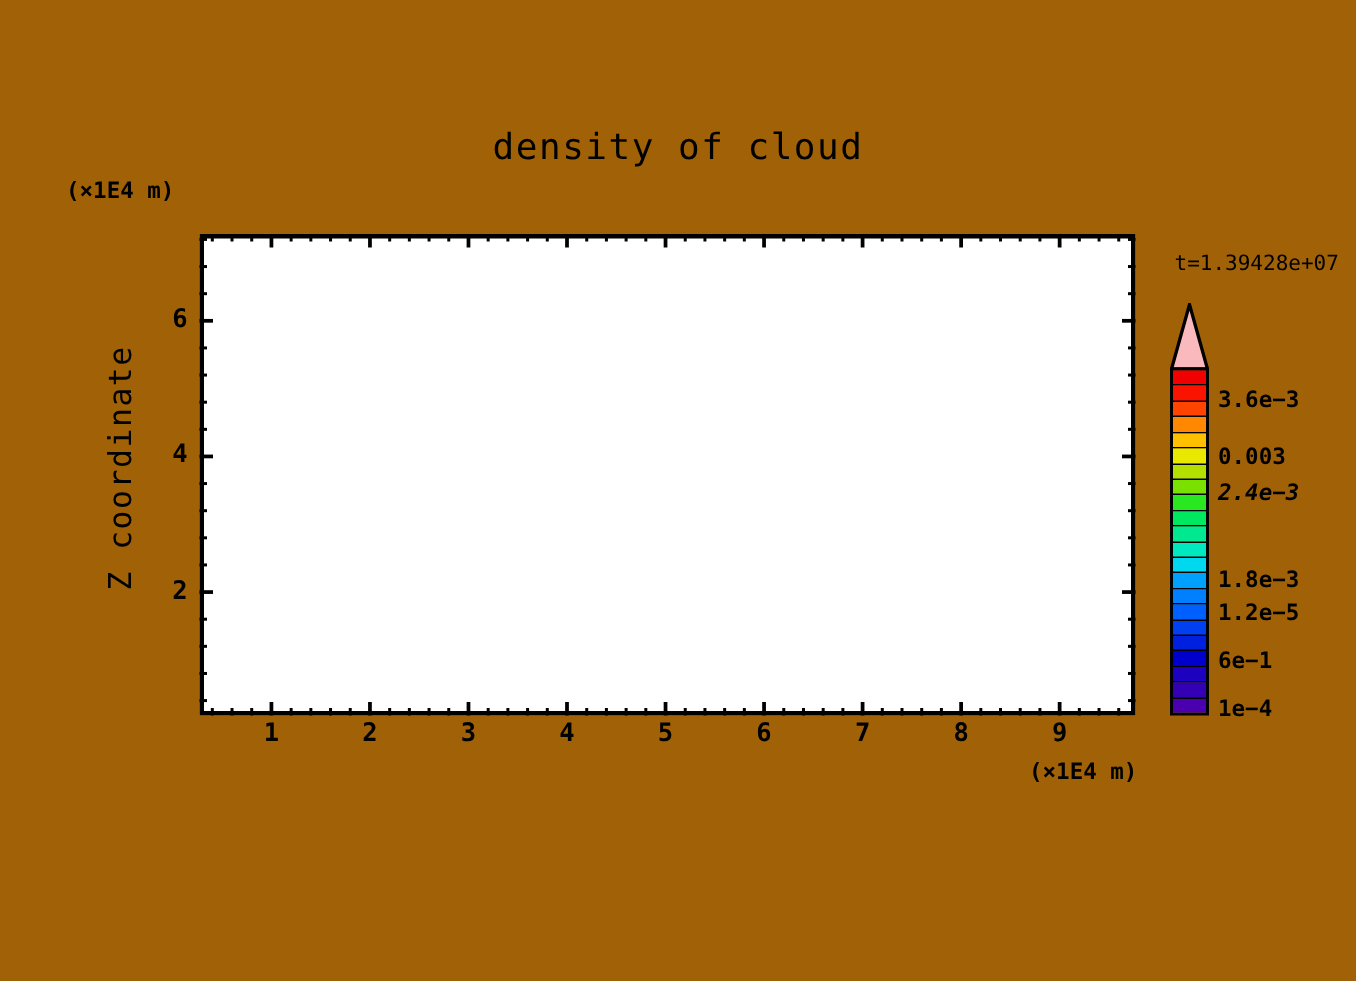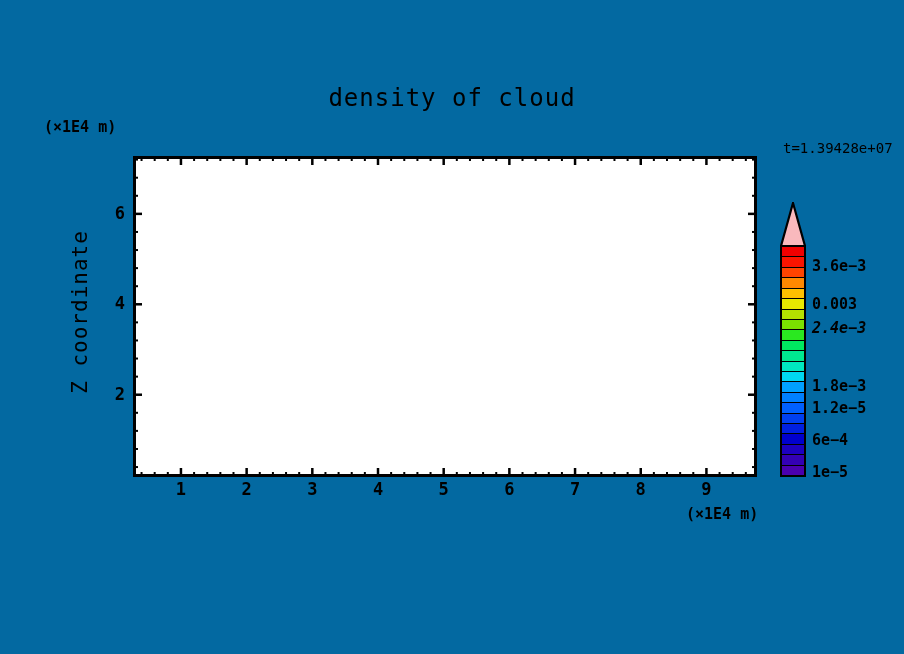--- a/index.html
+++ b/index.html
@@ -14,21 +14,21 @@
     overflow: hidden;
     font-family: "DejaVu Sans Mono", monospace;
     color: #000000;
   }
 
   #figure {
     position: absolute;
     left: 0; top: 0;
     width: 904px;
     height: 654px;
-    background: #0369a1;
+    background: #a16207;
   }
 
   
   .fig-title {
     position: absolute;
     left: 0;
     top: 84px;
     width: 904px;
     text-align: center;
     font-size: 24px;
@@ -69,21 +69,21 @@
     text-align: center;
     font-size: 21px;
     letter-spacing: 1px;
     transform: rotate(-90deg);
     transform-origin: 50% 50%;
     white-space: pre;
   }
   .timestamp {
     position: absolute;
     left: 783px;
-    top: 140px;
+    top: 168px;
     font-size: 14px;
     white-space: pre;
   }
 
   
   #plot-frame {
     position: absolute;
     left: 133px;
     top: 156px;
     width: 624px;
@@ -356,22 +356,22 @@
       <div class="cb-band" style="background: rgb(122, 224, 0);"></div>
       <div class="cb-band" style="background: rgb(180, 224, 0);"></div>
       <div class="cb-band" style="background: rgb(232, 232, 0);"></div>
       <div class="cb-band" style="background: rgb(255, 192, 0);"></div>
       <div class="cb-band" style="background: rgb(255, 136, 0);"></div>
       <div class="cb-band" style="background: rgb(255, 68, 0);"></div>
       <div class="cb-band" style="background: rgb(250, 20, 0);"></div>
       <div class="cb-band" style="background: rgb(240, 0, 0);"></div>
     </div>
   <div id="colorbar-labels">
-      <div class="cb-tick-label" style="top: 471.727px;">1e−5</div>
-      <div class="cb-tick-label" style="top: 440.091px;">6e−4</div>
+      <div class="cb-tick-label" style="top: 471.727px;">1e−4</div>
+      <div class="cb-tick-label" style="top: 440.091px;">6e−1</div>
       <div class="cb-tick-label" style="top: 408.455px;">1.2e−5</div>
       <div class="cb-tick-label" style="top: 386px;">1.8e−3</div>
       <div class="cb-tick-label" style="top: 328px; font-style: italic;">2.4e−3</div>
       <div class="cb-tick-label" style="top: 304px;">0.003</div>
       <div class="cb-tick-label" style="top: 266px;">3.6e−3</div>
     </div>
 
 </div>
 
 </body></html>

